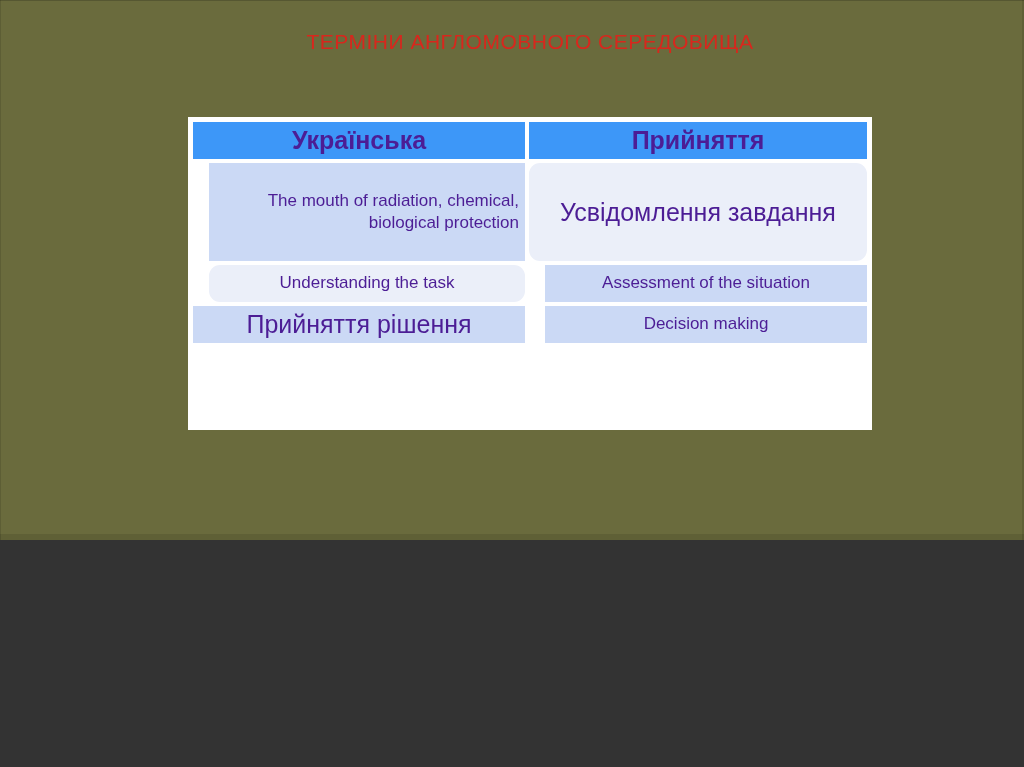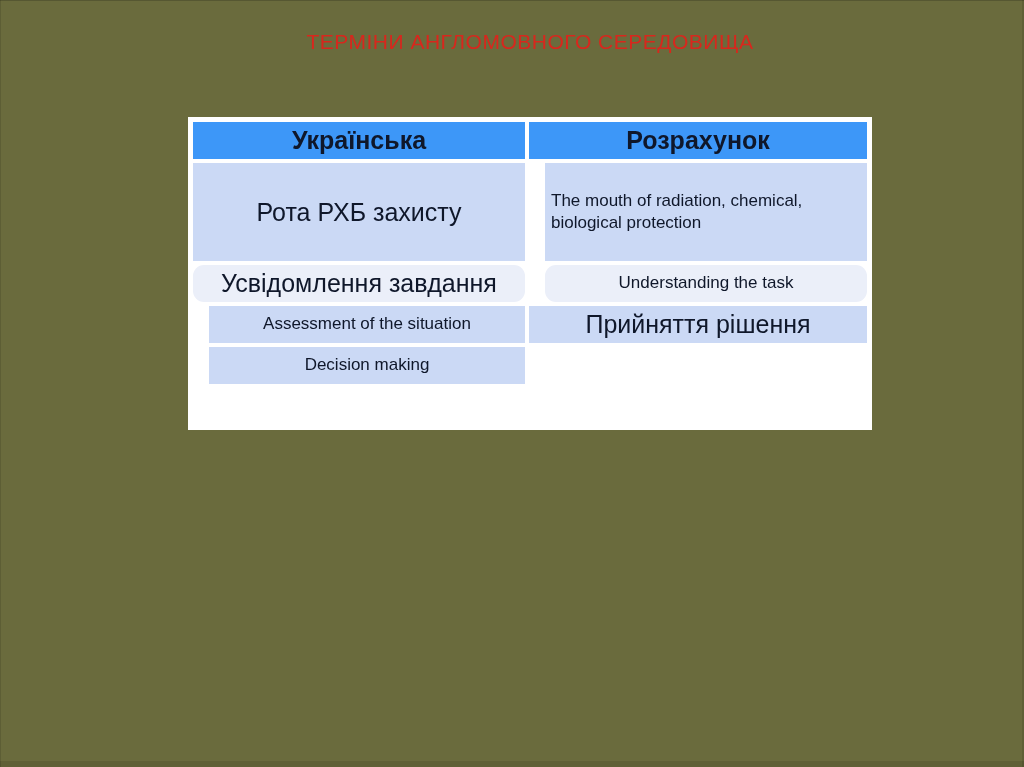--- a/index.html
+++ b/index.html
@@ -3,21 +3,21 @@
 <meta charset="utf-8">
 <style>
   html, body {
     margin: 0;
     padding: 0;
     background: #333;
   }
   .slide {
     position: relative;
     width: 1024px;
-    height: 767px;
+    height: 540px;
     background: var(--bg-olive, #6A6B3D);
     overflow: hidden;
     font-family: "Liberation Sans", sans-serif;
     box-shadow:
       inset 0 1px 0 rgba(0,0,0,0.18),
       inset 1px 0 0 rgba(0,0,0,0.12),
       inset 0 -6px 0 rgba(0,0,0,0.10),
       inset -2px 0 0 rgba(0,0,0,0.10);
   }
   .slide-title {
@@ -41,22 +41,22 @@
     padding: 5px;
     display: grid;
     grid-template-columns: 332px 1fr;
     grid-template-rows: 37px 98px 37px 37px 37px 37px;
     gap: 4px;
   }
   .cell {
     display: flex;
     align-items: center;
     justify-content: center;
-    text-align: left;
-    color: #0f172a;
+    text-align: right;
+    color: #4c1d95;
     padding: 0 6px;
   }
   .cell.th {
     background: var(--header-blue, #3D97F8);
     font-weight: bold;
     font-size: 25px;
   }
   .cell.uk { font-size: 25px; }
   .cell.en { font-size: 17px; line-height: 1.32; margin-left: 16px; }
   .row-odd  { background: var(--row-lavender, #CBD9F5); }
@@ -65,23 +65,22 @@
 </head>
 <body>
 
 <div class="slide">
 
   <div class="slide-title">ТЕРМІНИ АНГЛОМОВНОГО СЕРЕДОВИЩА</div>
 
   <div class="terms-table">
 
     <div class="cell th">Українська</div>
-    <div class="cell th">Розрахунок</div>
+    <div class="cell th">Прийняття</div>
 
-    <div class="cell uk row-odd">Рота РХБ захисту</div>
     <div class="cell en row-odd">The mouth of radiation, chemical, biological protection</div>
 
     <div class="cell uk row-even">Усвідомлення завдання</div>
     <div class="cell en row-even">Understanding the task</div>
 
     <div class="cell en row-odd">Assessment of the situation</div>
 
 
     <div class="cell uk row-odd">Прийняття рішення</div>
     <div class="cell en row-odd">Decision making</div>

